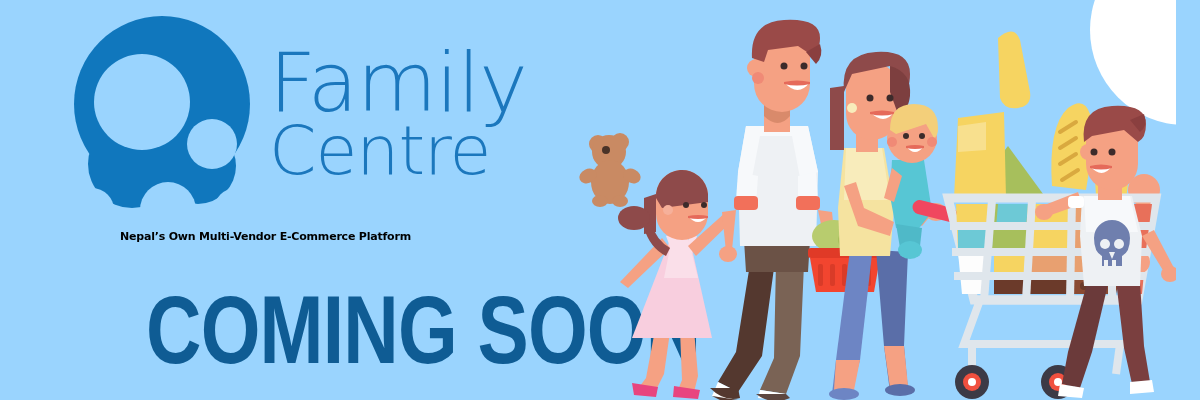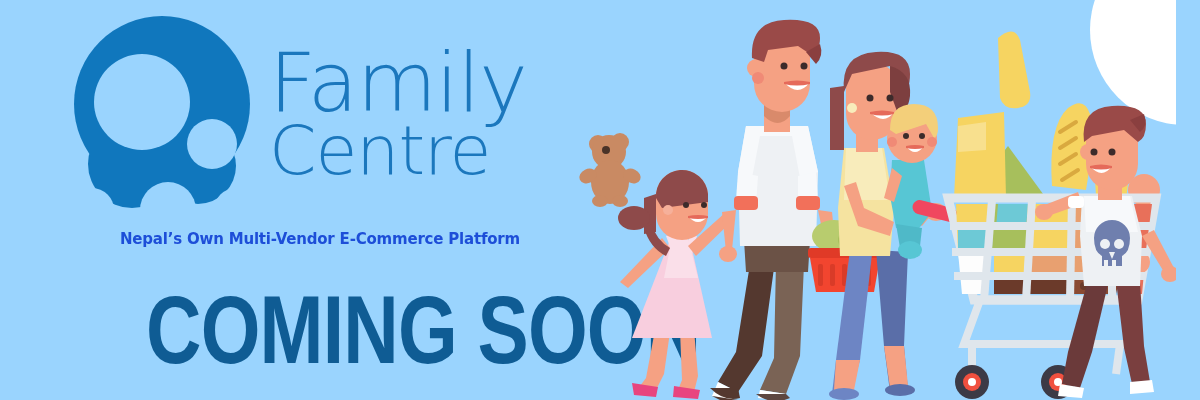--- a/index.html
+++ b/index.html
@@ -31,21 +31,21 @@
   .logo-word .ln{
     display:block;color:#1b77bd;
     font-family:"DejaVu Sans", sans-serif;
     font-weight:300;letter-spacing:-1px;
   }
   .logo-word .ln1{font-size:82px;}
   .logo-word .ln2{font-size:68px;}
 
   .tagline{
     position:absolute;left:50px;top:216px;white-space:nowrap;
-    color:#1d4ed8;font-size:15px;font-weight:bold;
+    color:#000000;font-size:11px;font-weight:bold;
     font-family:"DejaVu Sans", sans-serif;letter-spacing:-0.2px;
   }
 
   .coming-soon{
     position:absolute;left:76px;top:268px;white-space:nowrap;
     color:#0f5c94;
     font-family:"Liberation Sans Narrow","Liberation Sans", sans-serif;
     font-size:96px;font-weight:bold;letter-spacing:-1px;
     transform:scaleX(0.80);transform-origin:left top;
     line-height:1;

